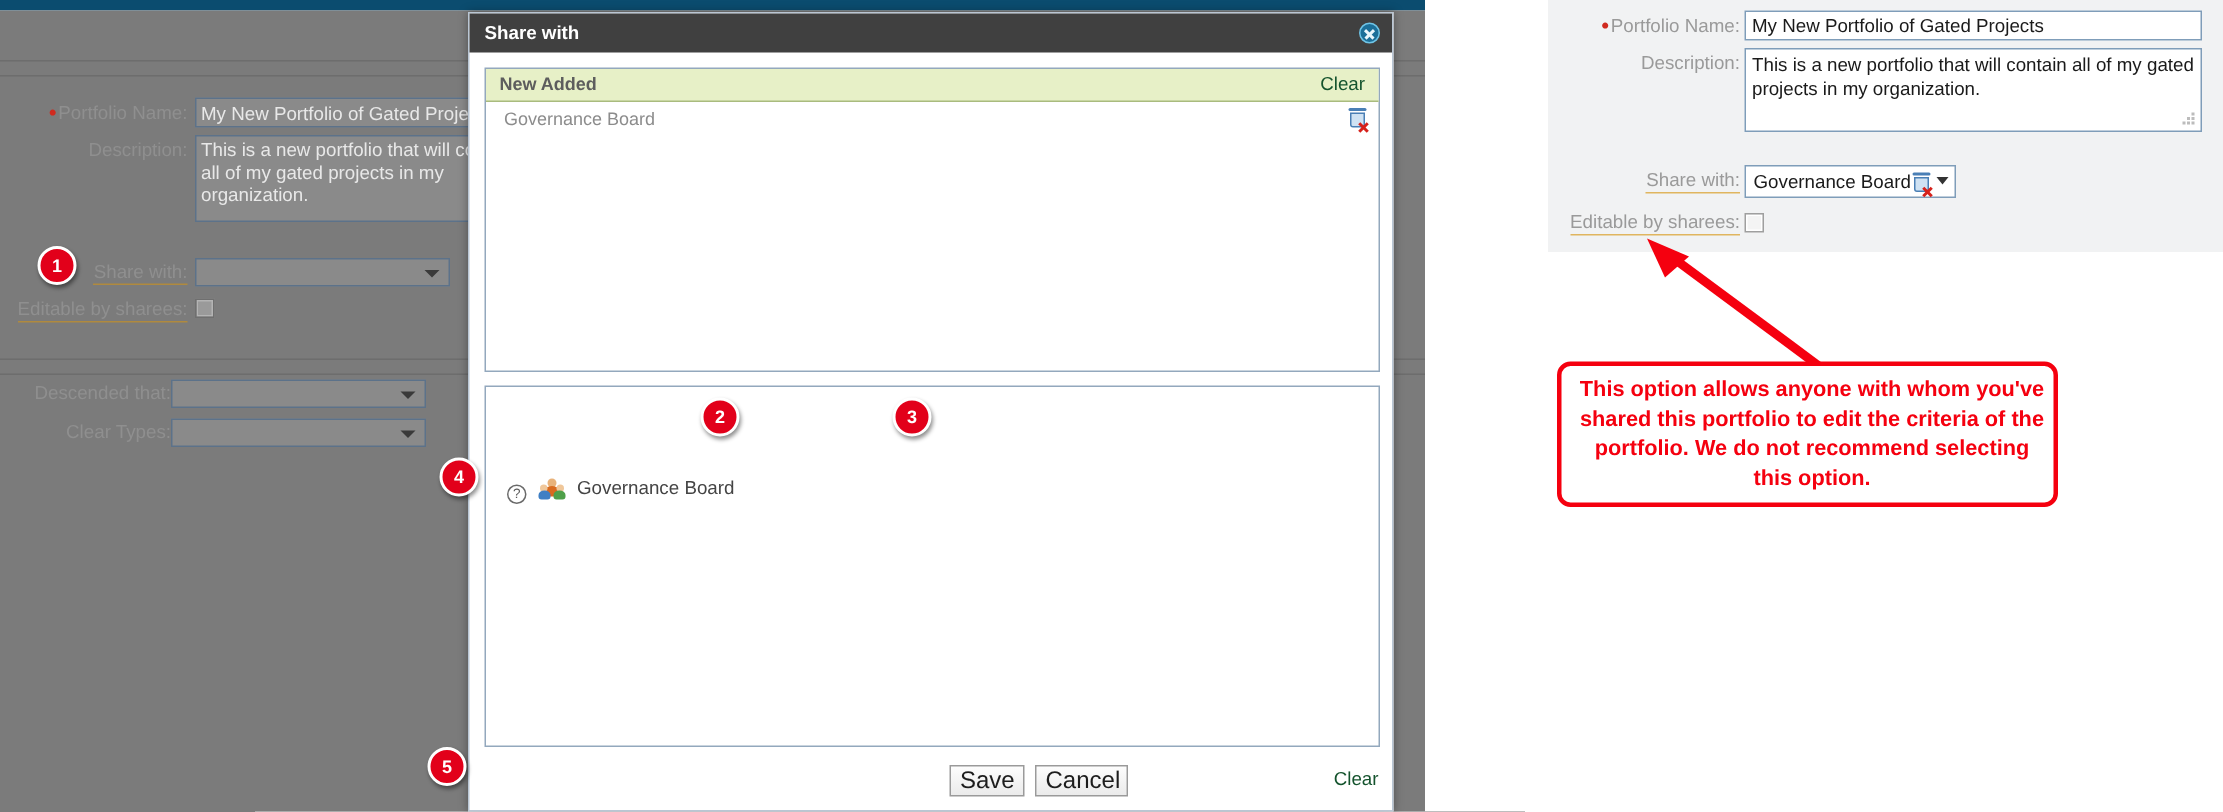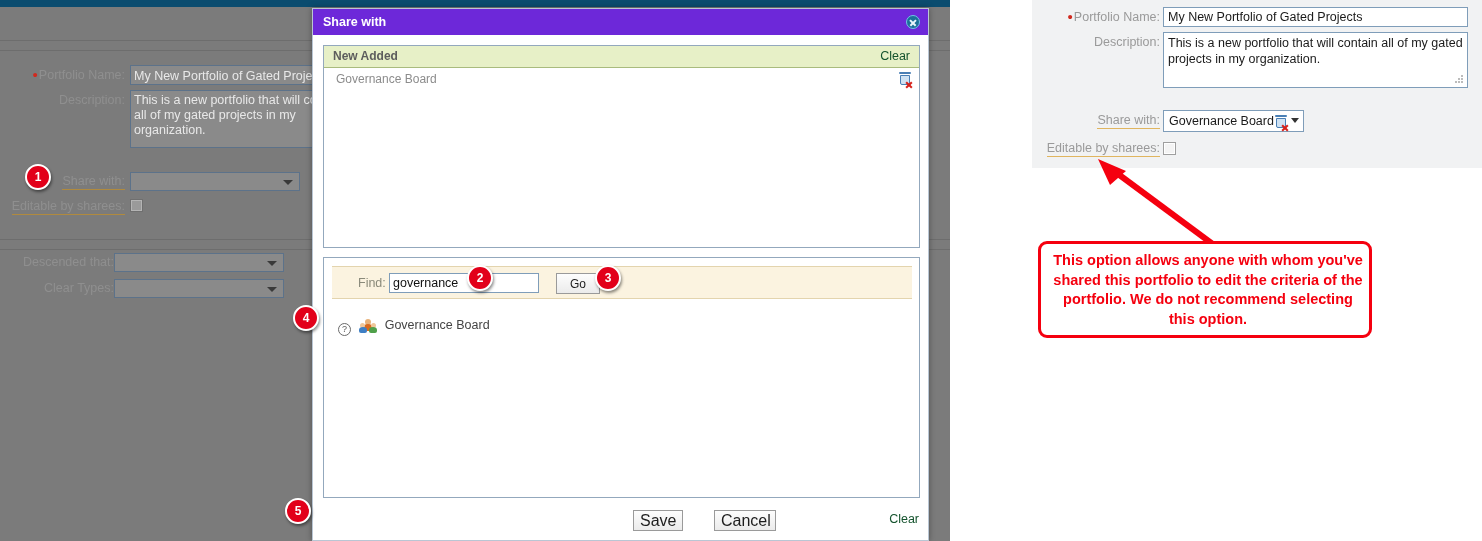--- a/index.html
+++ b/index.html
@@ -29,21 +29,21 @@
   .bg-select{position:absolute;background:#8a8a8a;border:1px solid #5c728a;box-sizing:border-box;}
   .bg-select .arr{position:absolute;right:6px;top:50%;margin-top:-2px;width:0;height:0;
       border-left:5px solid transparent;border-right:5px solid transparent;border-top:5px solid #3a3a3a;}
   .bg-check{position:absolute;width:13px;height:13px;box-sizing:border-box;
       border:1px solid #6f6f6f;background:#9a9a9a;box-shadow:inset 0 0 0 1px #b4b4b4;}
 
   
   #modal{position:absolute;left:312px;top:8px;width:617px;height:533px;
          background:#ffffff;border:1px solid #b9c6d4;box-sizing:border-box;
          box-shadow:0 0 6px rgba(0,0,0,.35);}
-  #modal-title{position:absolute;left:0;top:0;width:100%;height:26px;background:#6d28d9;
+  #modal-title{position:absolute;left:0;top:0;width:100%;height:26px;background:#404040;
       color:#ffffff;font-size:12.5px;font-weight:bold;line-height:26px;padding-left:10px;
       box-sizing:border-box;}
   #modal-close{position:absolute;right:8px;top:6px;width:14px;height:14px;border-radius:50%;
       background:#1c6f99;border:1px solid #6fc4e6;box-sizing:border-box;cursor:pointer;}
   #modal-close:before,#modal-close:after{content:"";position:absolute;left:2px;top:5.5px;width:8px;height:1.5px;background:#e9f6fc;}
   #modal-close:before{transform:rotate(45deg);}
   #modal-close:after{transform:rotate(-45deg);}
 
   
   #newadded-panel{position:absolute;left:10px;top:36px;width:597px;height:203px;
@@ -83,21 +83,21 @@
   .grp-ic{position:relative;display:inline-block;width:16px;height:14px;vertical-align:-3px;margin-left:6px;}
   .grp-ic .p{position:absolute;border-radius:50% 50% 2px 2px;}
   .grp-ic .h{position:absolute;border-radius:50%;}
   #result-name{font-size:12.5px;color:#444;margin-left:5px;vertical-align:1px;}
 
   
   #save-btn,#cancel-btn{position:absolute;top:501px;height:21px;box-sizing:border-box;
       border:1px solid #9a9a9a;background:linear-gradient(#fdfdfd,#ebebeb);
       font-family:"Liberation Sans",sans-serif;font-size:16px;color:#1d1d1d;cursor:pointer;}
   #save-btn{left:320px;width:50px;}
-  #cancel-btn{left:377px;width:62px;margin-left:24px;}
+  #cancel-btn{left:377px;width:62px;}
   #footer-clear{position:absolute;right:9px;top:503px;}
 
   
   .badge{position:absolute;width:26px;height:26px;border-radius:50%;background:#e2001a;
       border:2px solid #ffffff;box-sizing:border-box;color:#fff;font-size:12px;font-weight:bold;
       line-height:22px;text-align:center;box-shadow:1px 2px 3px rgba(0,0,0,.45);z-index:50;}
 
   
   #right-panel{position:absolute;left:1032px;top:0;width:450px;height:168px;background:#f1f2f3;}
   .rp-label{position:absolute;color:#9a9a9a;text-align:right;font-size:12.5px;white-space:nowrap;}
@@ -175,25 +175,20 @@
       <span class="nm">Governance Board</span>
       <span id="newadded-del">
         <span class="trash-ic">
           <i class="lid"></i><i class="bod"></i><i class="x1"></i><i class="x2"></i>
         </span>
       </span>
     </div>
   </div>
 
   <div id="search-panel">
-    <div id="find-bar">
-      <span id="find-label">Find:</span>
-      <input id="find-input" type="text" value="governance" style="">
-      <button id="go-btn">Go</button>
-    </div>
     <div id="result-row">
       <span class="q-ic">?</span>
       <span class="grp-ic">
         <i class="h" style="left:5px;top:0;width:6px;height:6px;background:#e8b27a;"></i>
         <i class="p" style="left:3px;top:5px;width:10px;height:7px;background:#d96a1e;"></i>
         <i class="h" style="left:0;top:4px;width:5px;height:5px;background:#f0c79a;"></i>
         <i class="p" style="left:-1px;top:8px;width:8px;height:6px;background:#3f7fc4;"></i>
         <i class="h" style="left:11px;top:4px;width:5px;height:5px;background:#f0c79a;"></i>
         <i class="p" style="left:9px;top:8px;width:8px;height:6px;background:#4fa04a;"></i>
       </span>

